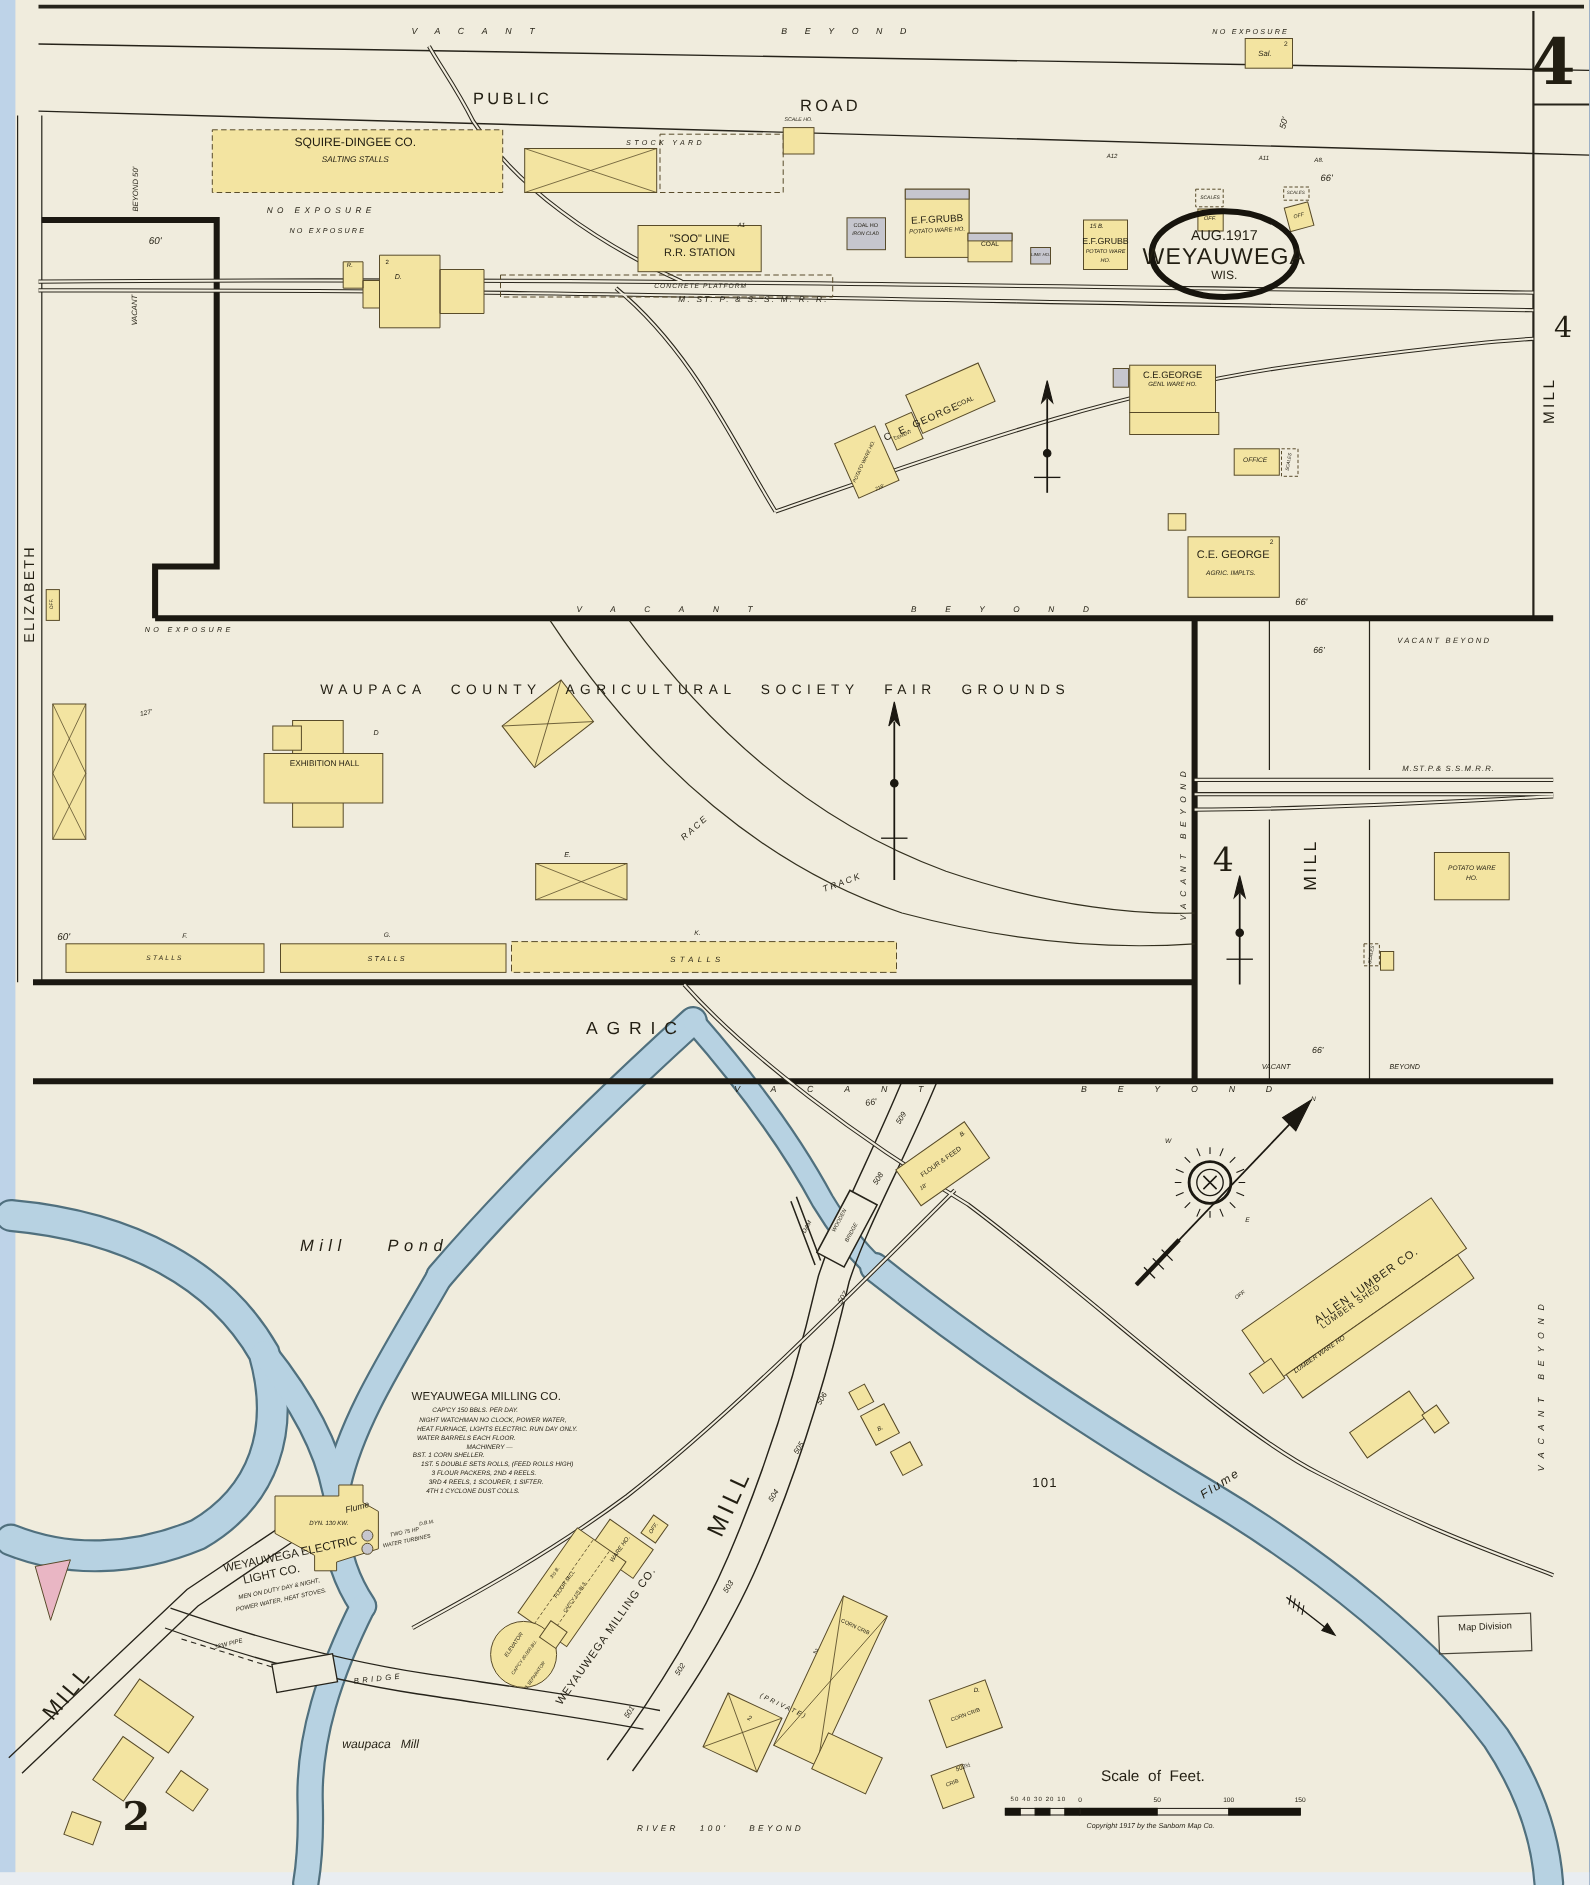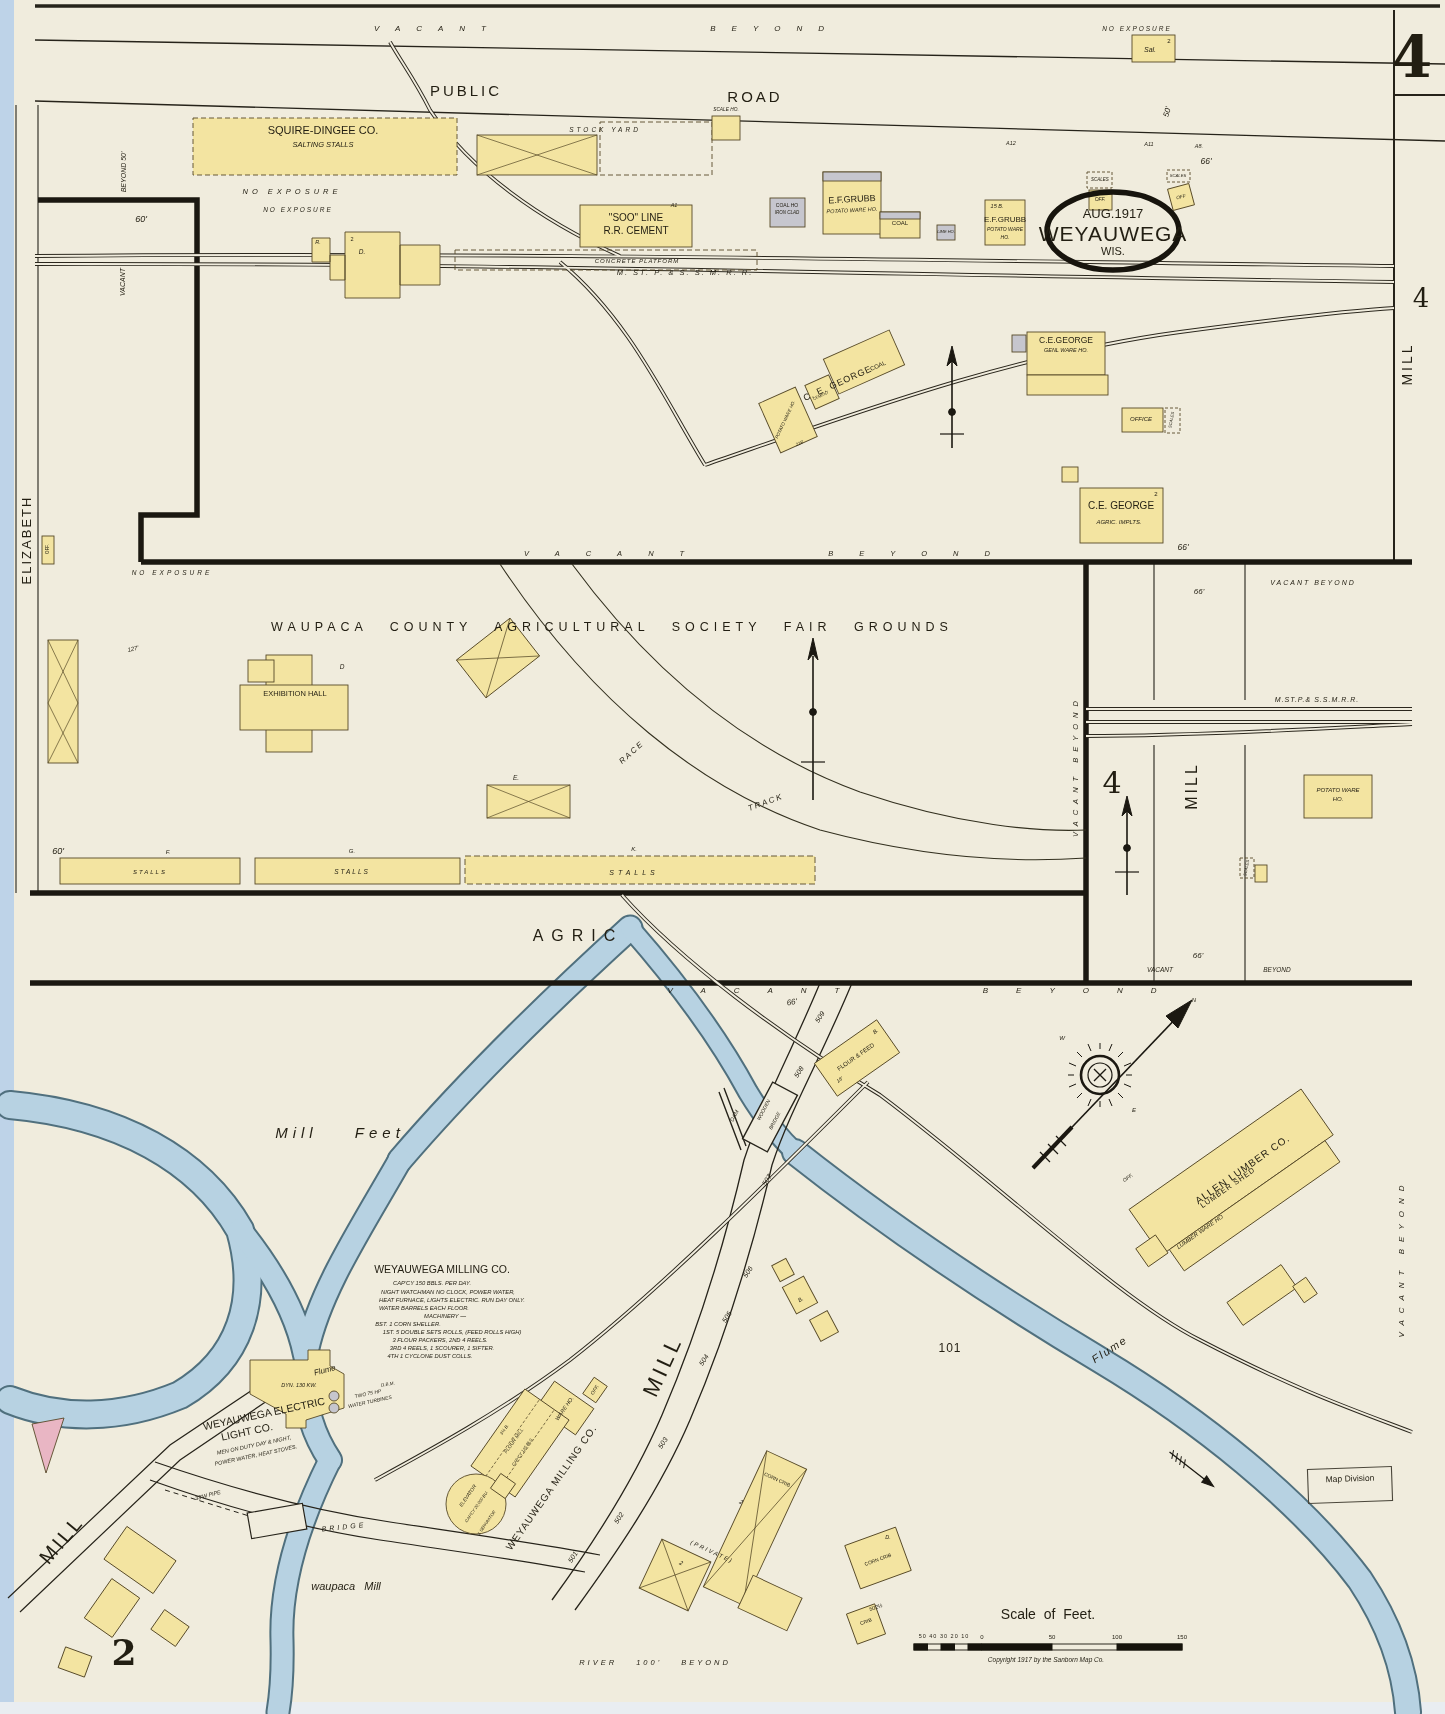--- a/index.html
+++ b/index.html
@@ -314,21 +314,21 @@
 <div class="lbl it" style="left:323px;top:145px;font-size:7.5px;">SALTING STALLS</div>
 <div class="lbl it" style="left:605px;top:130px;font-size:6.5px;letter-spacing:3px;">STOCK YARD</div>
 <div class="lbl it" style="left:726px;top:110px;font-size:4.8px;">SCALE HO.</div>
 <div class="lbl it" style="left:292px;top:192px;font-size:7.5px;letter-spacing:4px;">NO EXPOSURE</div>
 <div class="lbl it" style="left:298px;top:210px;font-size:6.5px;letter-spacing:2px;">NO EXPOSURE</div>
 <div class="lbl it" style="left:141px;top:220px;font-size:9px;">60'</div>
 <div class="lbl it" style="left:318px;top:243px;font-size:5.5px;">R.</div>
 <div class="lbl it" style="left:362px;top:252px;font-size:6.5px;">D.</div>
 <div class="lbl" style="left:352px;top:240px;font-size:5.5px;">2</div>
 <div class="lbl" style="left:636px;top:218px;font-size:10px;">"SOO" LINE</div>
-<div class="lbl" style="left:636px;top:231px;font-size:10px;">R.R. CEMENT</div>
+<div class="lbl" style="left:636px;top:231px;font-size:10px;">R.R. STATION</div>
 <div class="lbl it" style="left:674px;top:206px;font-size:5.5px;">A1</div>
 <div class="lbl it" style="left:637px;top:261px;font-size:6px;letter-spacing:1px;">CONCRETE PLATFORM</div>
 <div class="lbl it" style="left:685px;top:273px;font-size:7.5px;letter-spacing:2px;">M. ST. P. &amp; S. S. M. R. R.</div>
 <div class="lbl" style="left:852px;top:200px;font-size:9px;transform:translate(-50%,-50%) rotate(-3deg);">E.F.GRUBB</div>
 <div class="lbl it" style="left:852px;top:211px;font-size:5.5px;transform:translate(-50%,-50%) rotate(-3deg);">POTATO WARE HO.</div>
 <div class="lbl" style="left:787px;top:206px;font-size:5px;">COAL HO</div>
 <div class="lbl it" style="left:787px;top:213px;font-size:4.5px;">IRON CLAD</div>
 <div class="lbl" style="left:900px;top:223px;font-size:6px;">COAL</div>
 <div class="lbl it" style="left:946px;top:232px;font-size:4px;">LIME HO.</div>
 <div class="lbl it" style="left:997px;top:207px;font-size:5.5px;">15 B.</div>
@@ -360,21 +360,21 @@
 <div class="lbl it" style="left:1172px;top:420px;font-size:4.2px;transform:translate(-50%,-50%) rotate(-80deg);">SCALES</div>
 <div class="lbl" style="left:1121px;top:506px;font-size:10px;">C.E. GEORGE</div>
 <div class="lbl it" style="left:1119px;top:522px;font-size:6px;">AGRIC. IMPLTS.</div>
 <div class="lbl" style="left:1156px;top:494px;font-size:6px;">2</div>
 <div class="lbl it" style="left:1183px;top:548px;font-size:8.5px;">66'</div>
 
 <div class="lbl" style="left:27px;top:540px;font-size:13px;letter-spacing:2px;transform:translate(-50%,-50%) rotate(-90deg);">ELIZABETH</div>
 <div class="lbl" style="left:48px;top:549px;font-size:4.5px;transform:translate(-50%,-50%) rotate(-90deg);">OFF.</div>
 <div class="lbl it" style="left:172px;top:573px;font-size:6.5px;letter-spacing:3px;">NO EXPOSURE</div>
 <div class="lbl it" style="left:770px;top:554px;font-size:7.5px;letter-spacing:26px;word-spacing:90px;">VACANT BEYOND</div>
-<div class="lbl" style="left:612px;top:628px;font-size:12.5px;letter-spacing:5px;word-spacing:14px;">WAUPACA COUNTY AGRICULTURAL SOCIETY FAIR GROUNDS</div>
+<div class="lbl" style="left:632px;top:628px;font-size:12.5px;letter-spacing:5px;word-spacing:14px;">WAUPACA COUNTY AGRICULTURAL SOCIETY FAIR GROUNDS</div>
 <div class="lbl" style="left:295px;top:694px;font-size:7.5px;">EXHIBITION HALL</div>
 <div class="lbl it" style="left:342px;top:667px;font-size:6.5px;">D</div>
 <div class="lbl it" style="left:632px;top:753px;font-size:8px;letter-spacing:2px;transform:translate(-50%,-50%) rotate(-42deg);">RACE</div>
 <div class="lbl it" style="left:766px;top:803px;font-size:8px;letter-spacing:2px;transform:translate(-50%,-50%) rotate(-20deg);">TRACK</div>
 <div class="lbl it" style="left:133px;top:649px;font-size:6px;transform:translate(-50%,-50%) rotate(-12deg);">127'</div>
 <div class="lbl it" style="left:516px;top:778px;font-size:6.5px;">E.</div>
 <div class="lbl it" style="left:168px;top:852px;font-size:6px;">F.</div>
 <div class="lbl it" style="left:352px;top:851px;font-size:6px;">G.</div>
 <div class="lbl it" style="left:634px;top:849px;font-size:6px;">K.</div>
 <div class="lbl it" style="left:150px;top:872px;font-size:6px;letter-spacing:2px;">STALLS</div>
@@ -391,21 +391,21 @@
 <div class="lbl it" style="left:1247px;top:868px;font-size:4.2px;transform:translate(-50%,-50%) rotate(-80deg);">SCALES</div>
 <div class="lbl it" style="left:1199px;top:592px;font-size:8px;">66'</div>
 <div class="lbl it" style="left:1313px;top:583px;font-size:7px;letter-spacing:2px;">VACANT BEYOND</div>
 <div class="lbl it" style="left:1160px;top:970px;font-size:6.5px;">VACANT</div>
 <div class="lbl it" style="left:1277px;top:970px;font-size:6.5px;">BEYOND</div>
 <div class="lbl it" style="left:1198px;top:956px;font-size:8px;">66'</div>
 
 <div class="lbl it" style="left:926px;top:991px;font-size:8px;letter-spacing:28px;word-spacing:85px;">VACANT BEYOND</div>
 <div class="lbl it" style="left:792px;top:1003px;font-size:8px;transform:translate(-50%,-50%) rotate(-10deg);">66'</div>
 <div class="lbl it" style="left:1402px;top:1258px;font-size:8px;letter-spacing:7px;transform:translate(-50%,-50%) rotate(-90deg);">VACANT BEYOND</div>
-<div class="lbl it" style="left:340px;top:1133px;font-size:15px;letter-spacing:5px;word-spacing:28px;">Mill Feet</div>
+<div class="lbl it" style="left:340px;top:1133px;font-size:15px;letter-spacing:5px;word-spacing:28px;">Mill Pond</div>
 <div class="lbl it" style="left:820px;top:1017px;font-size:7px;transform:translate(-50%,-50%) rotate(-58deg);">509</div>
 <div class="lbl it" style="left:799px;top:1072px;font-size:7px;transform:translate(-50%,-50%) rotate(-58deg);">508</div>
 <div class="lbl it" style="left:767px;top:1180px;font-size:7px;transform:translate(-50%,-50%) rotate(-58deg);">507</div>
 <div class="lbl it" style="left:748px;top:1272px;font-size:7px;transform:translate(-50%,-50%) rotate(-58deg);">506</div>
 <div class="lbl it" style="left:727px;top:1317px;font-size:7px;transform:translate(-50%,-50%) rotate(-58deg);">505</div>
 <div class="lbl it" style="left:704px;top:1360px;font-size:7px;transform:translate(-50%,-50%) rotate(-58deg);">504</div>
 <div class="lbl it" style="left:663px;top:1443px;font-size:7px;transform:translate(-50%,-50%) rotate(-58deg);">503</div>
 <div class="lbl it" style="left:619px;top:1518px;font-size:7px;transform:translate(-50%,-50%) rotate(-58deg);">502</div>
 <div class="lbl it" style="left:573px;top:1557px;font-size:7px;transform:translate(-50%,-50%) rotate(-58deg);">501</div>
 <div class="lbl it" style="left:735px;top:1116px;font-size:5.5px;transform:translate(-50%,-50%) rotate(-62deg);">DAM</div>

